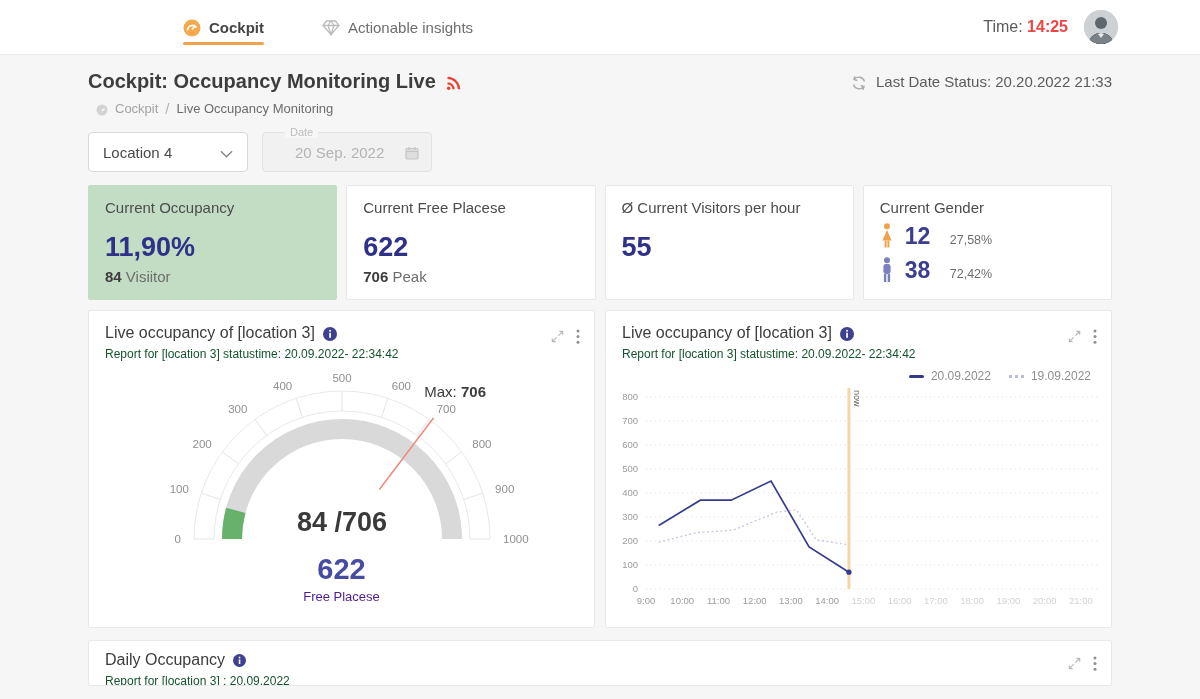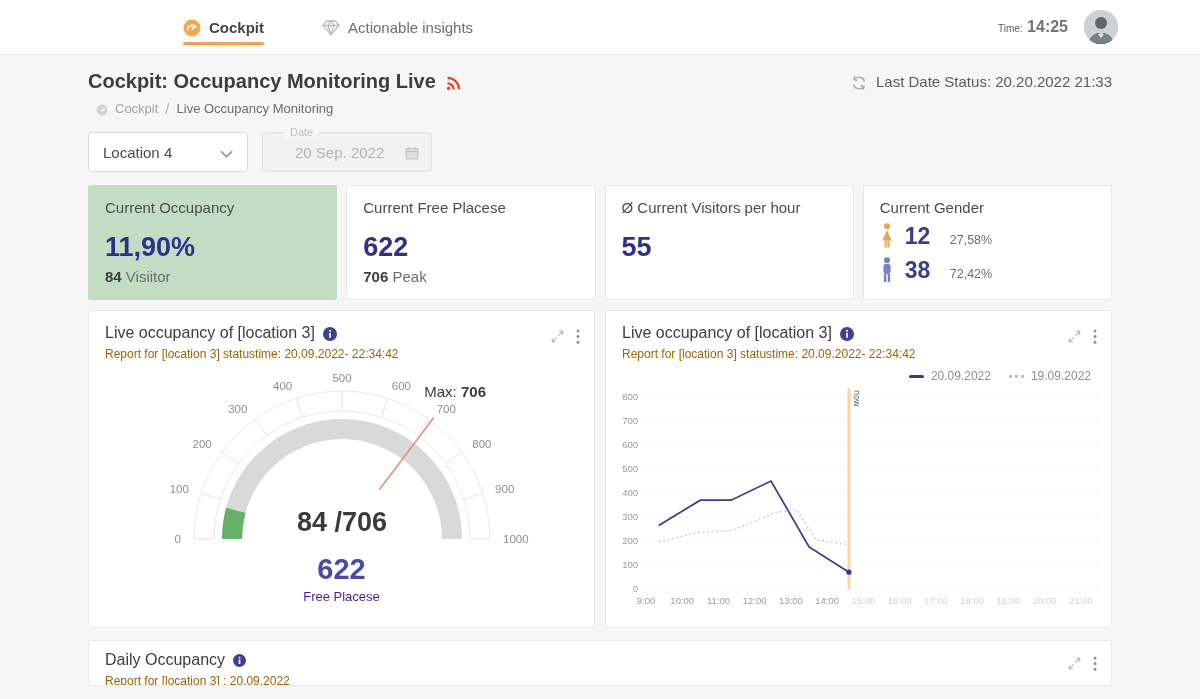--- a/index.html
+++ b/index.html
@@ -9,22 +9,22 @@
   
   .topbar { height:55px; background:#fff; border-bottom:1px solid #ececec;
     display:flex; align-items:center; padding:0 82px 0 183px; }
   .tabs { display:flex; gap:58px; height:100%; }
   .tab { position:relative; display:flex; align-items:center; gap:8px;
     font-size:15px; color:#6e6e6e; cursor:pointer; }
   .tab.active { color:#454545; font-weight:bold; }
   .tab.active::after { content:""; position:absolute; left:0; right:0; bottom:9px;
     height:3px; background:#f0a24c; border-radius:2px; }
   .topbar-right { margin-left:auto; display:flex; align-items:center; gap:16px; }
-  .time-label { font-size:10px; color:#5a5a5a;margin-left:34px; }
-  .time-value { font-weight:bold; color:#737373; }
+  .time-label { font-size:16px; color:#5a5a5a;margin-left:34px; }
+  .time-value { font-weight:bold; color:#ef4444; }
   .avatar { width:34px; height:34px; border-radius:50%; overflow:hidden; background:#cdd1d4; }
 
   
   .content { padding:15px 88px 0; }
   .title-row { display:flex; align-items:center; justify-content:space-between; }
   .page-title { font-size:20px; font-weight:600; color:#3d3d3d; display:flex; align-items:center; gap:9px; }
   .status { display:flex; align-items:center; gap:9px; font-size:15px; color:#5c5c5c; }
   .breadcrumb { margin:7px 0 0 8px; display:flex; align-items:center; gap:7px; font-size:13px; }
   .crumb-root { color:#a3a3a3; }
   .crumb-sep { color:#b5b5b5; font-size:15px; }
@@ -51,21 +51,21 @@
   .card-sub b { color:#3c3c3c; }
   .gender-row { display:flex; align-items:center; gap:11px; margin-top:7px; }
   .gender-count { font-size:23px; font-weight:bold; color:#3a3e8d; min-width:34px; }
   .gender-pct { font-size:12.5px; color:#6d6d6d; padding-top:6px; }
 
   
   .charts { margin-top:10px; display:grid; grid-template-columns:1fr 1fr; gap:10px; }
   .panel { background:#fff; border:1px solid #e9e9e9; border-radius:2px; position:relative; height:318px; overflow:hidden; }
   .panel-header { display:flex; justify-content:space-between; padding:13px 14px 0 16px; }
   .panel-title { font-size:16px; color:#3d3d3d; display:flex; align-items:center; gap:8px; }
-  .panel-sub { font-size:12px; color:#a16207; margin-top:5px; }
+  .panel-sub { font-size:12px; color:#14532d; margin-top:5px; }
   .panel-icons { display:flex; gap:11px; align-items:flex-start; padding-top:3px; }
 
   .max-label { position:absolute; top:72px; right:108px; font-size:15px; color:#3c3c3c; }
   .gauge-wrap { margin-top:10px; text-align:center; }
   .free-value { text-align:center; font-size:29px; font-weight:bold; color:#474ca3; margin-top:4px; }
   .free-label { text-align:center; font-size:13px; color:#4c1d95; margin-top:3px; }
 
   .legend { display:flex; justify-content:flex-end; gap:18px; padding:8px 20px 0; }
   .legend-item { display:flex; align-items:center; gap:7px; font-size:12px; color:#8e8e8e; }
   .legend-marker { width:15px; height:3px; border-radius:2px; display:inline-block; }

